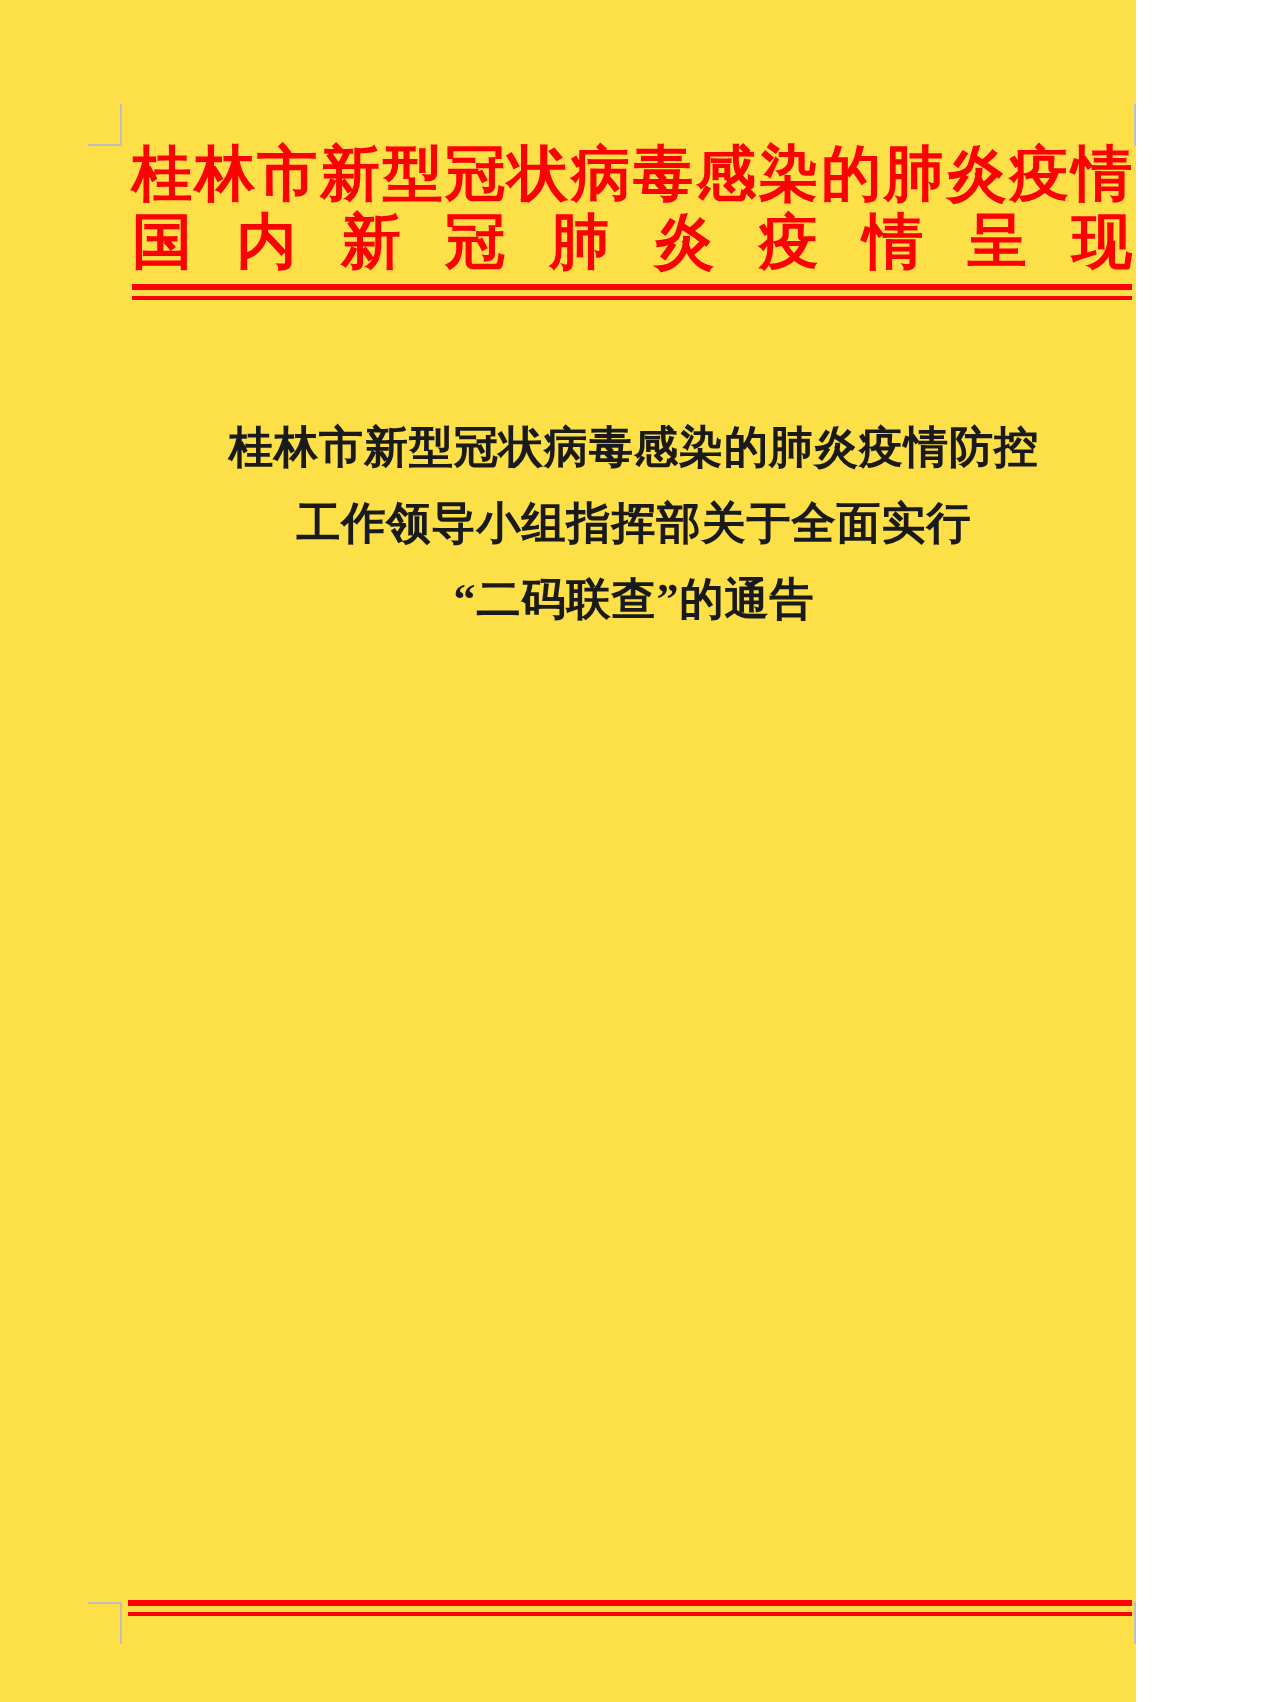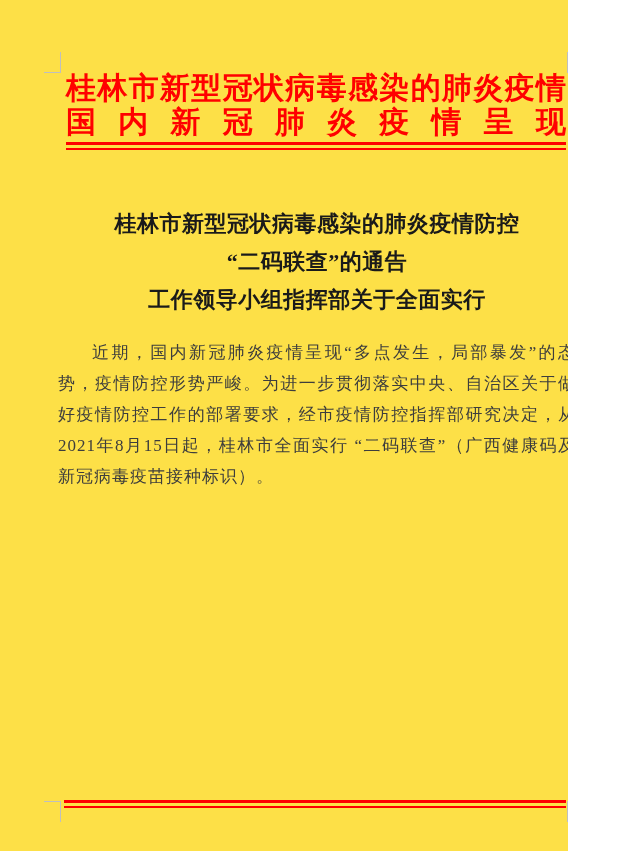--- a/index.html
+++ b/index.html
@@ -56,23 +56,22 @@
 
   <div class="letterhead">
     <div class="lh-line">桂林市新型冠状病毒感染的肺炎疫情</div>
     <div class="lh-line">国内新冠肺炎疫情呈现</div>
   </div>
 
   <div class="rule rule-top"></div>
 
   <div class="doc-title">
     <div>桂林市新型冠状病毒感染的肺炎疫情防控</div>
+    <div>工作领导小组指挥部关于全面实行</div>
     <div>“二码联查”的通告</div>
-    <div>工作领导小组指挥部关于全面实行</div>
   </div>
 
   <div class="body-text">
-    <p>近期，国内新冠肺炎疫情呈现“多点发生，局部暴发”的态势，疫情防控形势严峻。为进一步贯彻落实中央、自治区关于做好疫情防控工作的部署要求，经市疫情防控指挥部研究决定，从2021年8月15日起，桂林市全面实行 “二码联查”（广西健康码及新冠病毒疫苗接种标识）。</p>
   </div>
 
   <div class="rule rule-bottom"></div>
 
 </div>
 
 </body></html>

